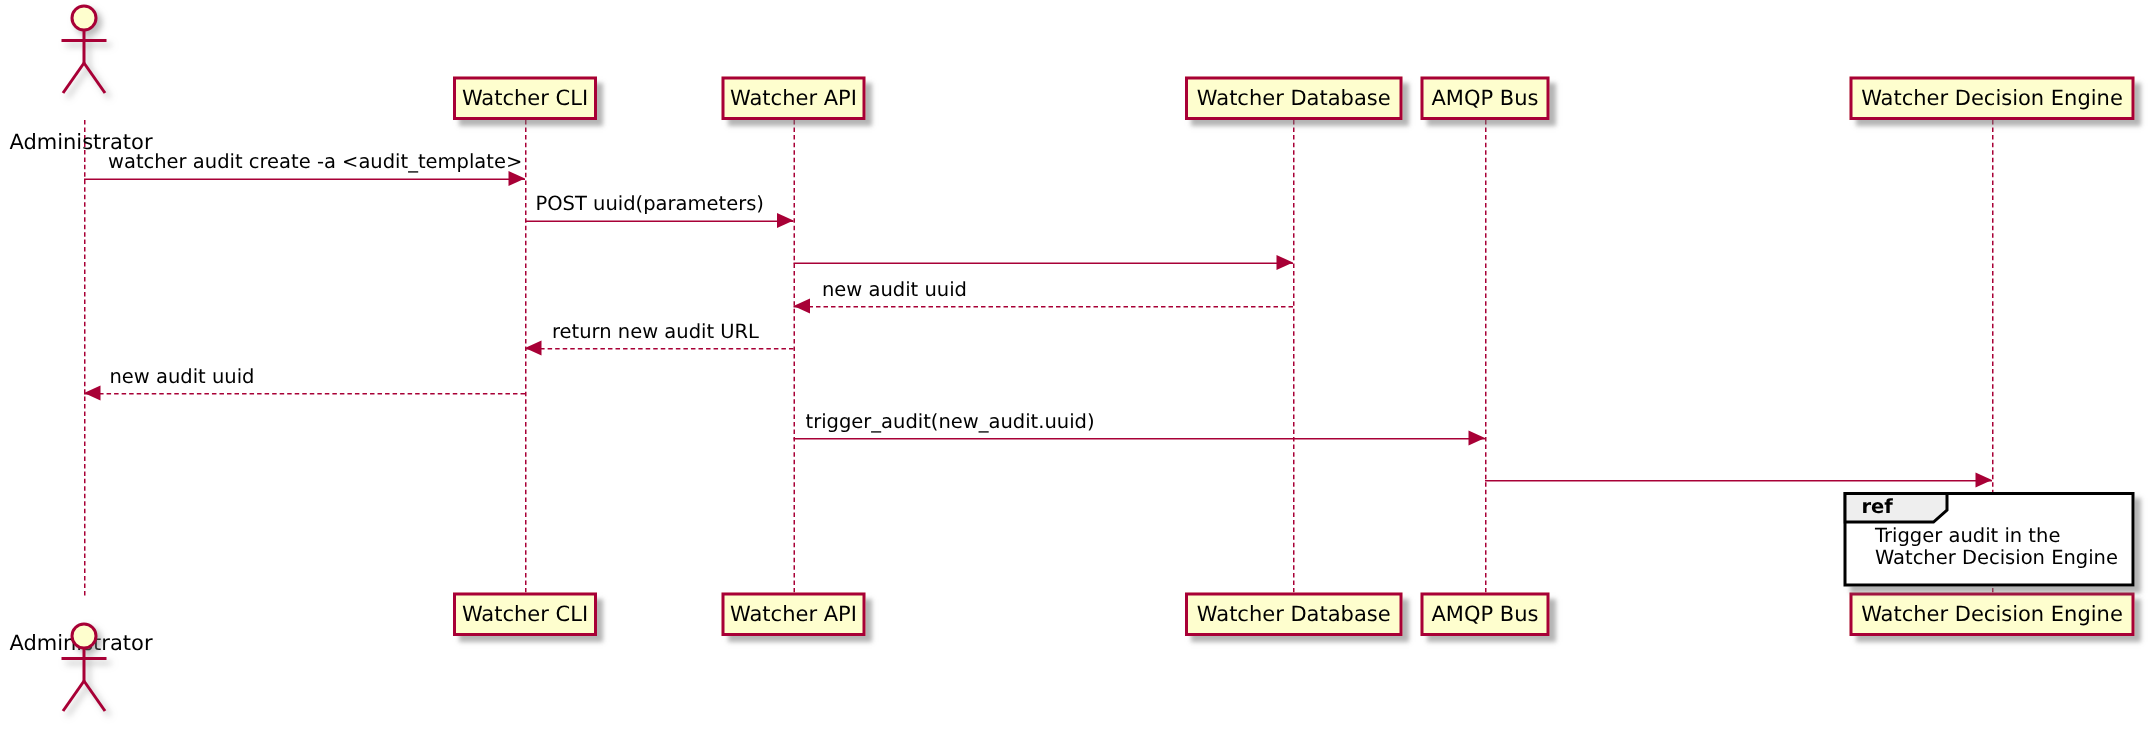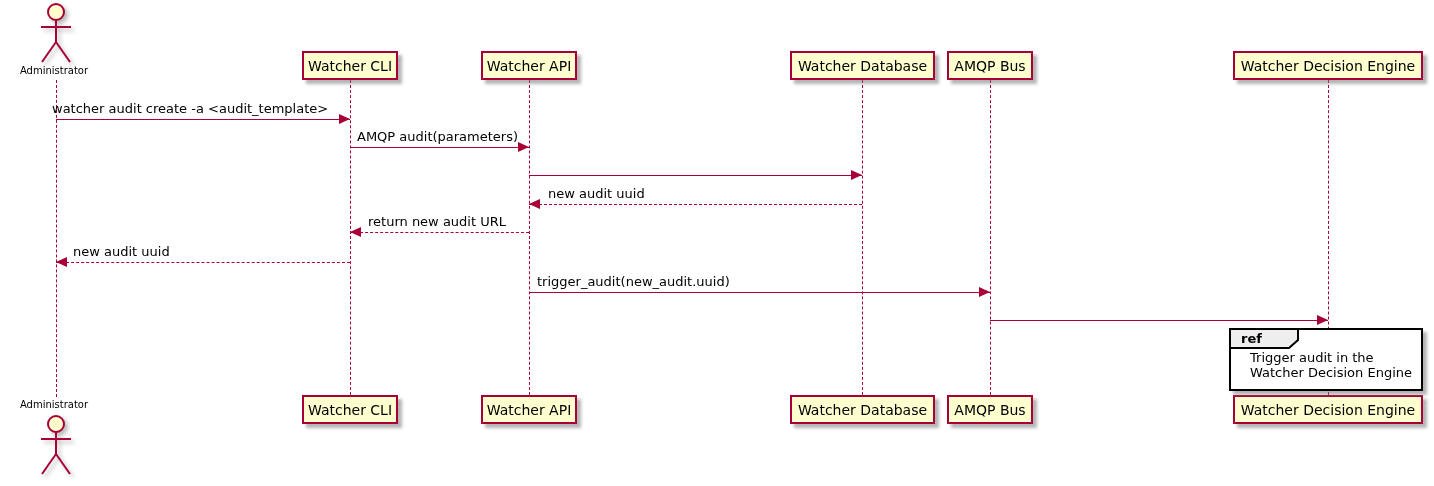--- a/index.html
+++ b/index.html
@@ -15,21 +15,21 @@
     display:flex; align-items:center; justify-content:center;
     font-size:14px; white-space:nowrap;
     box-shadow:4px 4px 3px rgba(120,120,120,0.55);
   }
   .msg-label { position:absolute; font-size:13px; line-height:16px; white-space:nowrap; }
   .mline { position:absolute; height:0; border-top:1px solid #A80036; }
   .mline.dashed { border-top-style:dashed; }
   .ah { position:absolute; width:0; height:0; border-top:5px solid transparent; border-bottom:5px solid transparent; }
   .ah.r { border-left:11px solid #A80036; }
   .ah.l { border-right:11px solid #A80036; }
-  .actor-label { position:absolute; font-size:10px; text-align:center; white-space:nowrap; }
+  .actor-label { position:absolute; font-size:14px; text-align:center; white-space:nowrap;margin-top:22px; }
   .actor-svg { position:absolute; filter:drop-shadow(3px 3px 2px rgba(120,120,120,0.5)); }
   #ref-box {
     position:absolute; left:1229px; top:328px; width:194px; height:63px;
     box-sizing:border-box; background:#ffffff; border:2px solid #000;
     box-shadow:4px 4px 3px rgba(120,120,120,0.55);
   }
   #ref-tab { position:absolute; left:-2px; top:-2px; }
   #ref-keyword { position:absolute; left:10px; top:1px; font-size:13px; font-weight:bold; }
   #ref-body { position:absolute; left:19px; top:20px; font-size:13px; line-height:15px; }
 </style>
@@ -88,25 +88,25 @@
   <div class="pbox" style="left:790px;  top:395px; width:145px;">
       <span>Watcher Database</span>
     </div>
   <div class="pbox" style="left:947px;  top:395px; width:86px;">
       <span>AMQP Bus</span>
     </div>
   <div class="pbox" style="left:1233px; top:395px; width:190px;">
       <span>Watcher Decision Engine</span>
     </div>
 
-  <div class="msg-label" style="left:52px; top:101px;">watcher audit create -a &lt;audit_template&gt;</div>
+  <div class="msg-label" style="left:72px; top:101px;">watcher audit create -a &lt;audit_template&gt;</div>
   <div class="mline" style="left:56px; top:119px; width:294px;"></div>
   <div class="ah r" style="left:339px; top:114px;"></div>
 
-  <div class="msg-label" style="left:357px; top:129px;">AMQP audit(parameters)</div>
+  <div class="msg-label" style="left:357px; top:129px;">POST uuid(parameters)</div>
   <div class="mline" style="left:350px; top:147px; width:179px;"></div>
   <div class="ah r" style="left:518px; top:142px;"></div>
 
   <div class="mline" style="left:529px; top:175px; width:333px;"></div>
   <div class="ah r" style="left:851px; top:170px;"></div>
 
   <div class="msg-label" style="left:548px; top:186px;">new audit uuid</div>
   <div class="mline dashed" style="left:529px; top:204px; width:333px;"></div>
   <div class="ah l" style="left:529px; top:199px;"></div>
 

